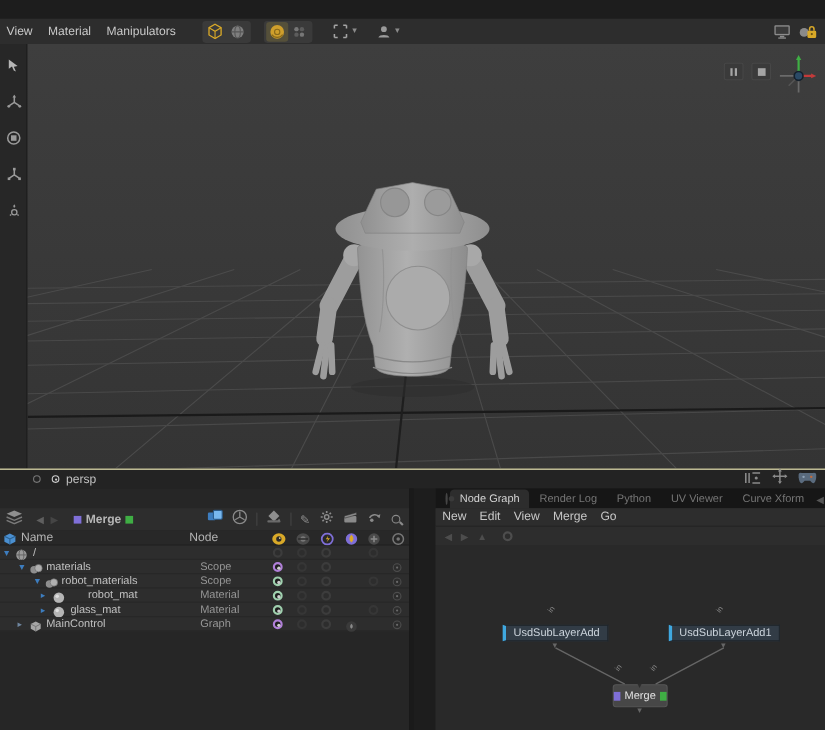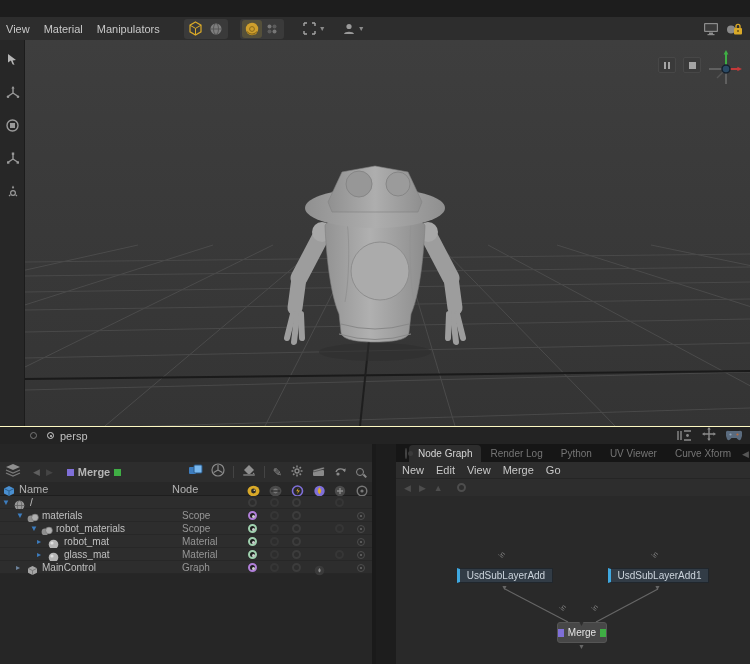--- a/index.html
+++ b/index.html
@@ -493,21 +493,21 @@
     </div>
 
     <div class="row" style="top:91px">
       <span class="tree-arrow" style="left:37px">▸</span>
       <span class="abs" style="left:48px;top:1px">
         <svg width="11" height="11" viewBox="0 0 11 11">
             <circle cx="5.5" cy="5.5" r="4.8" fill="#b5b5b5"></circle>
             <circle cx="4" cy="4" r="1.6" fill="#dedede"></circle>
           </svg>
       </span>
-      <span class="row-label" style="left:64px">robot_mat</span>
+      <span class="row-label" style="left:80px">robot_mat</span>
       <span class="row-type">Material</span>
       <span class="eye green" style="left:248px"></span>
       <span class="cell-ring lite" style="left:270px"></span>
       <span class="cell-ring" style="left:292px"></span>
       <span class="mini-ring" style="left:357px"></span>
     </div>
 
     <div class="row" style="top:104px">
       <span class="tree-arrow" style="left:37px">▸</span>
       <span class="abs" style="left:48px;top:1px">

